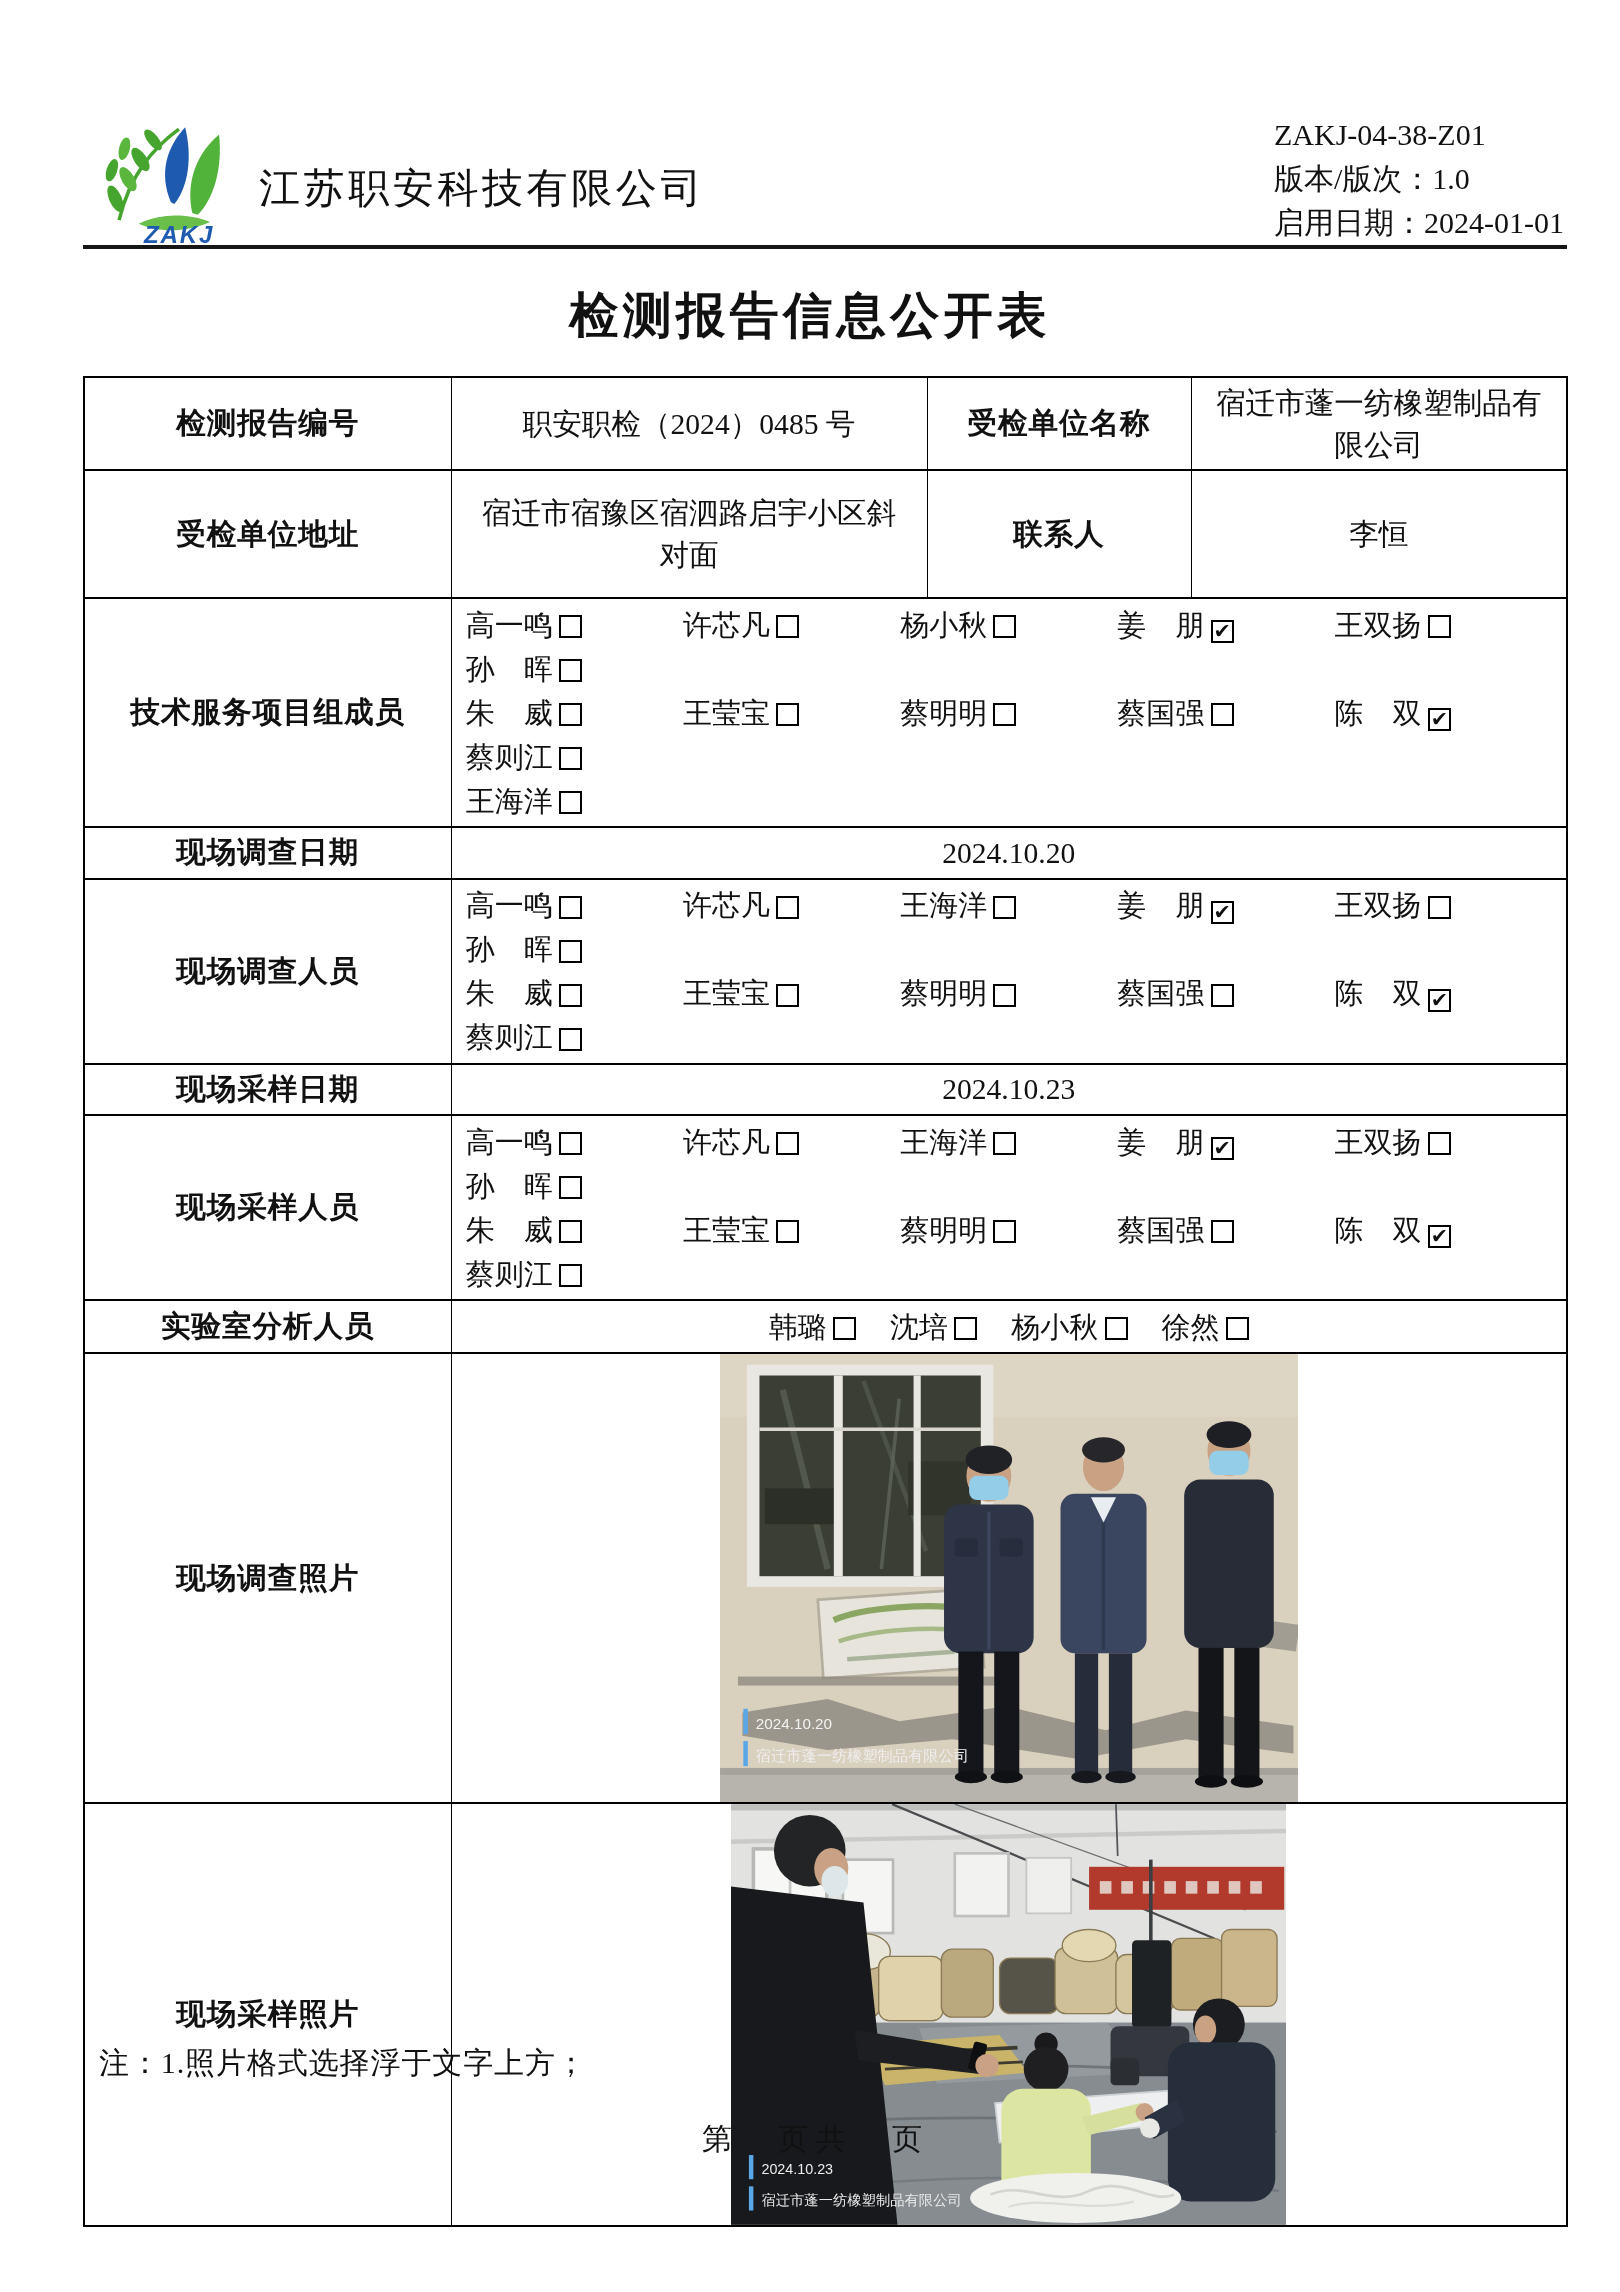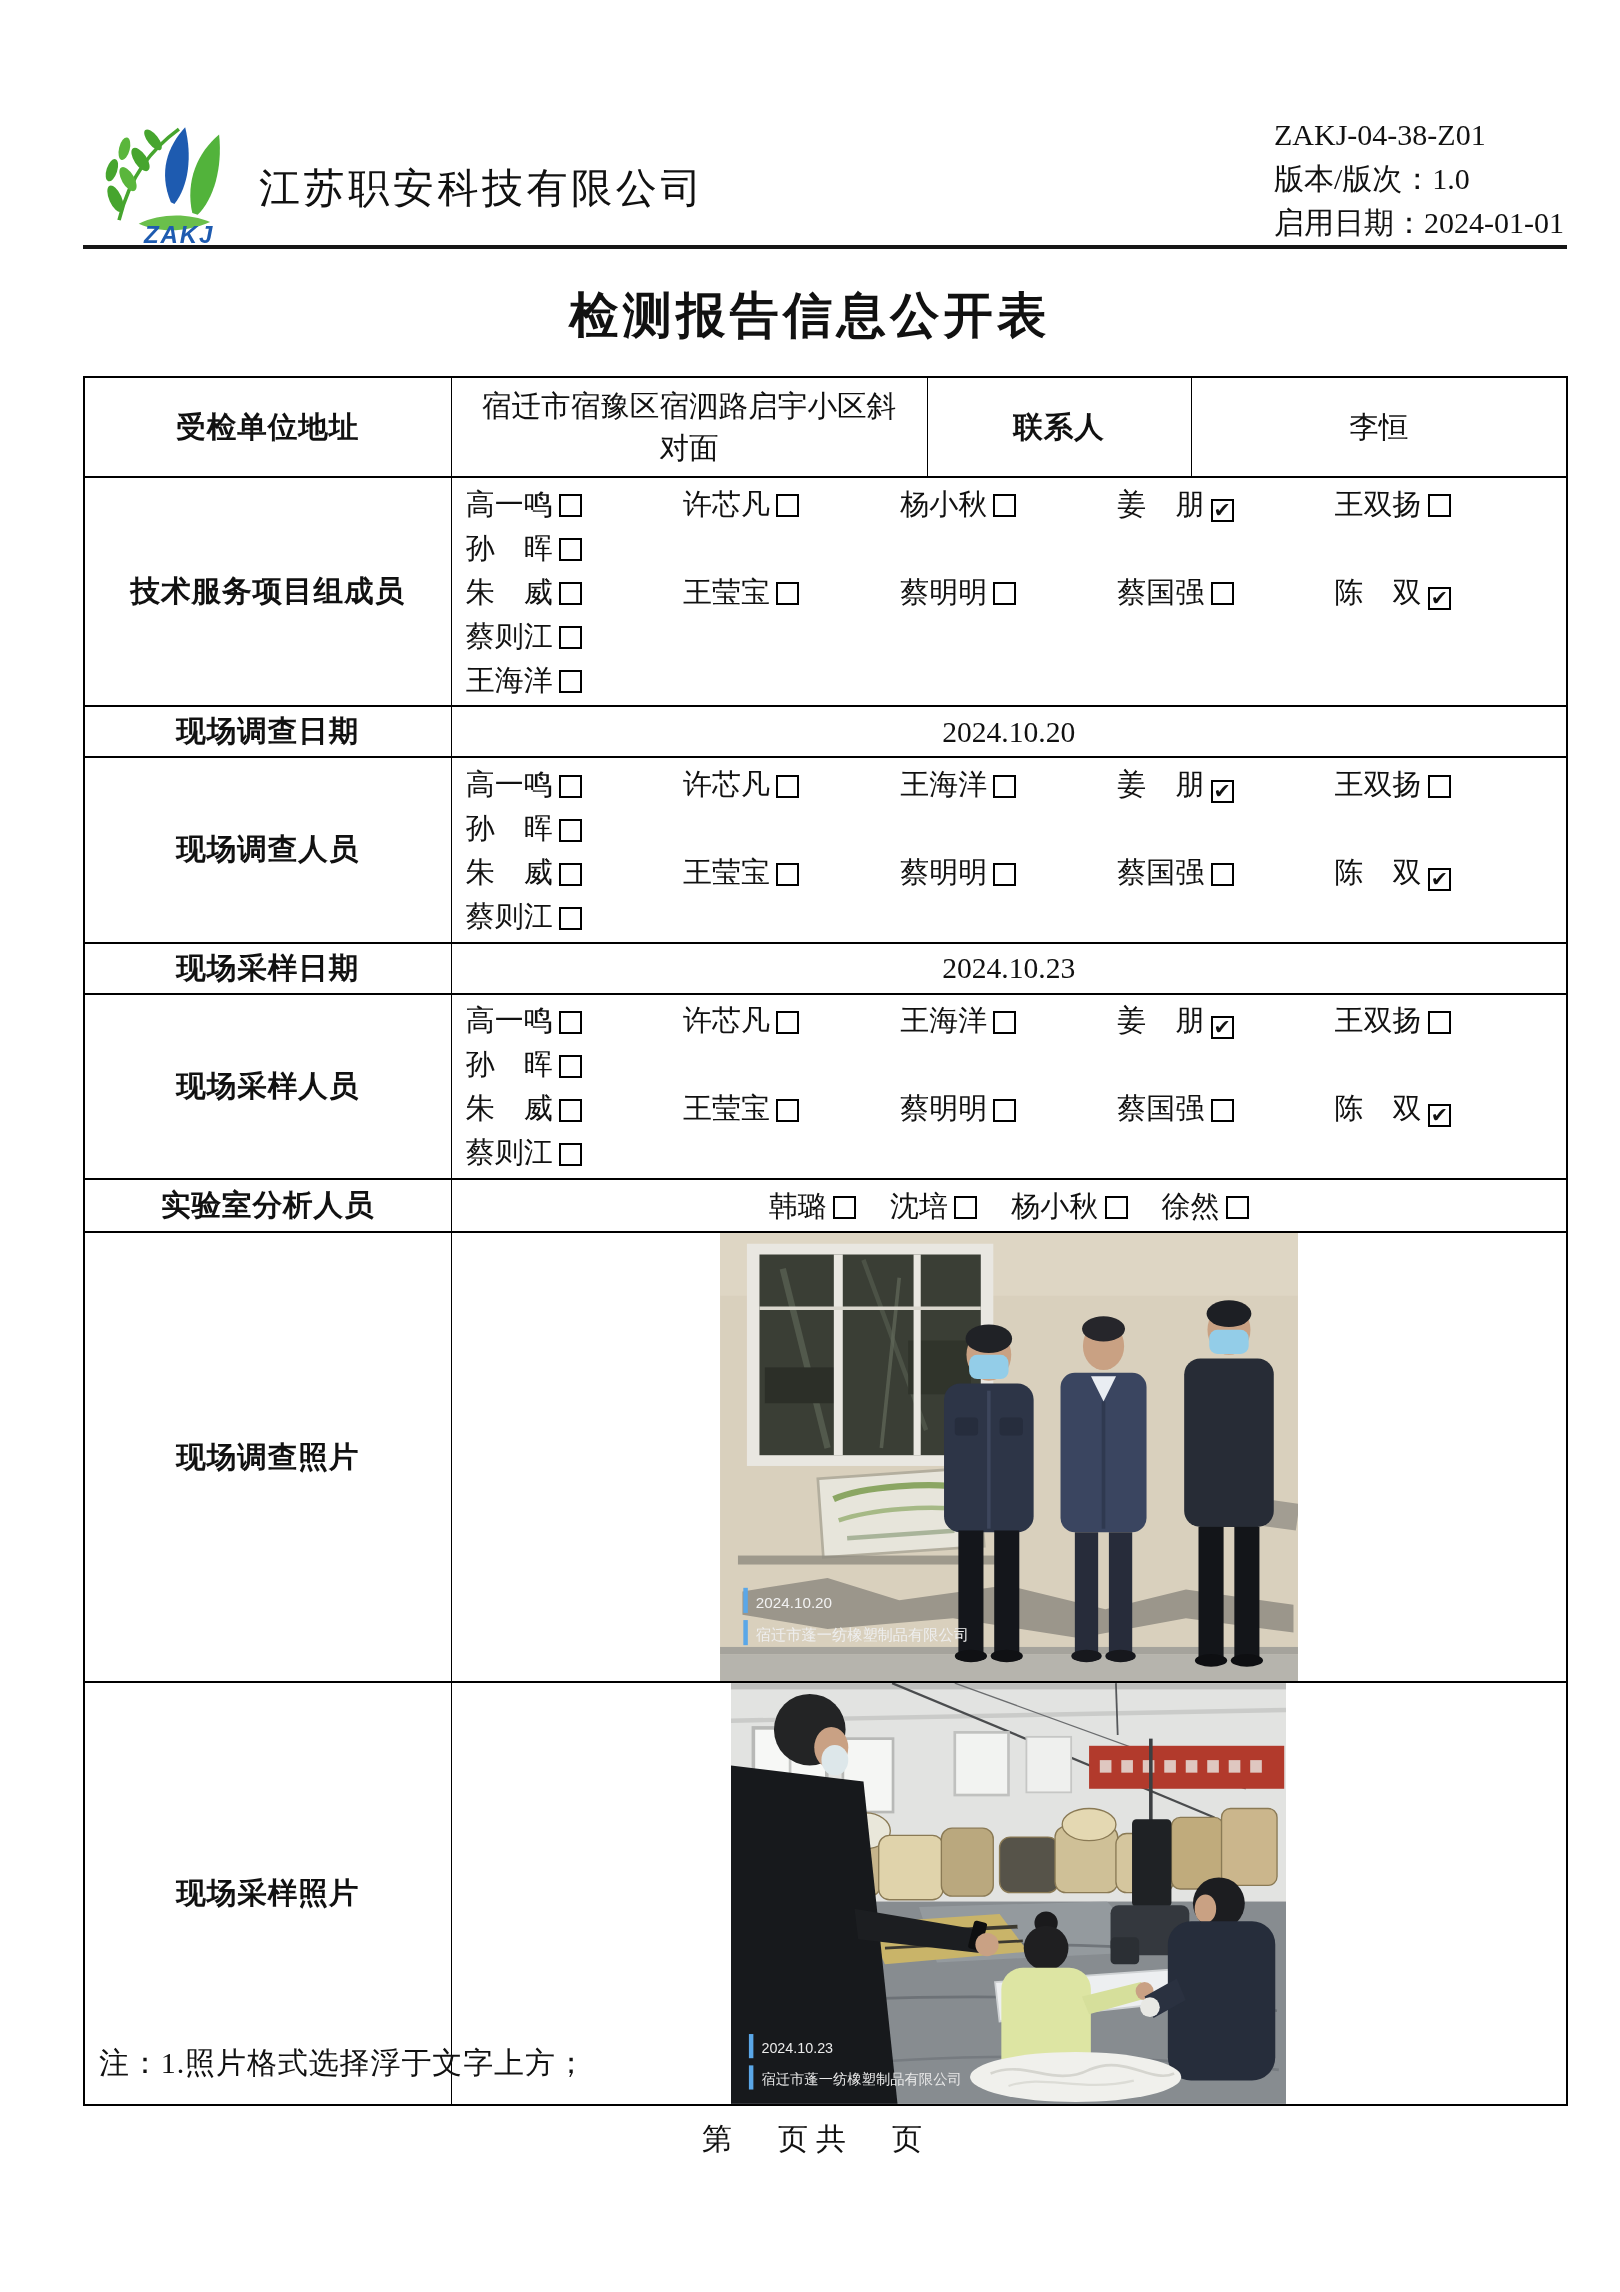--- a/index.html
+++ b/index.html
@@ -81,22 +81,28 @@
 
   <table class="main-table">
     <colgroup>
         <col style="width:367px">
         <col style="width:476px">
         <col style="width:264px">
         <col style="width:376px">
       </colgroup>
 
     <tbody>
-
-    <tr style="height:100px">
+        <tr style="height:76px">
+      <td class="lbl">检测报告编号</td>
+      <td class="val">职安职检（2024）0485 号</td>
+      <td class="lbl">受检单位名称</td>
+      <td class="val">宿迁市蓬一纺橡塑制品有限公司</td>
+    </tr>
+
+    <tr style="height:128px">
       <td class="lbl">受检单位地址</td>
       <td class="val">宿迁市宿豫区宿泗路启宇小区斜对面</td>
       <td class="lbl">联系人</td>
       <td class="val">李恒</td>
     </tr>
 
     <tr style="height:134px">
       <td class="lbl">技术服务项目组成员</td>
       <td class="members" colspan="3">
             <div class="m-line">

